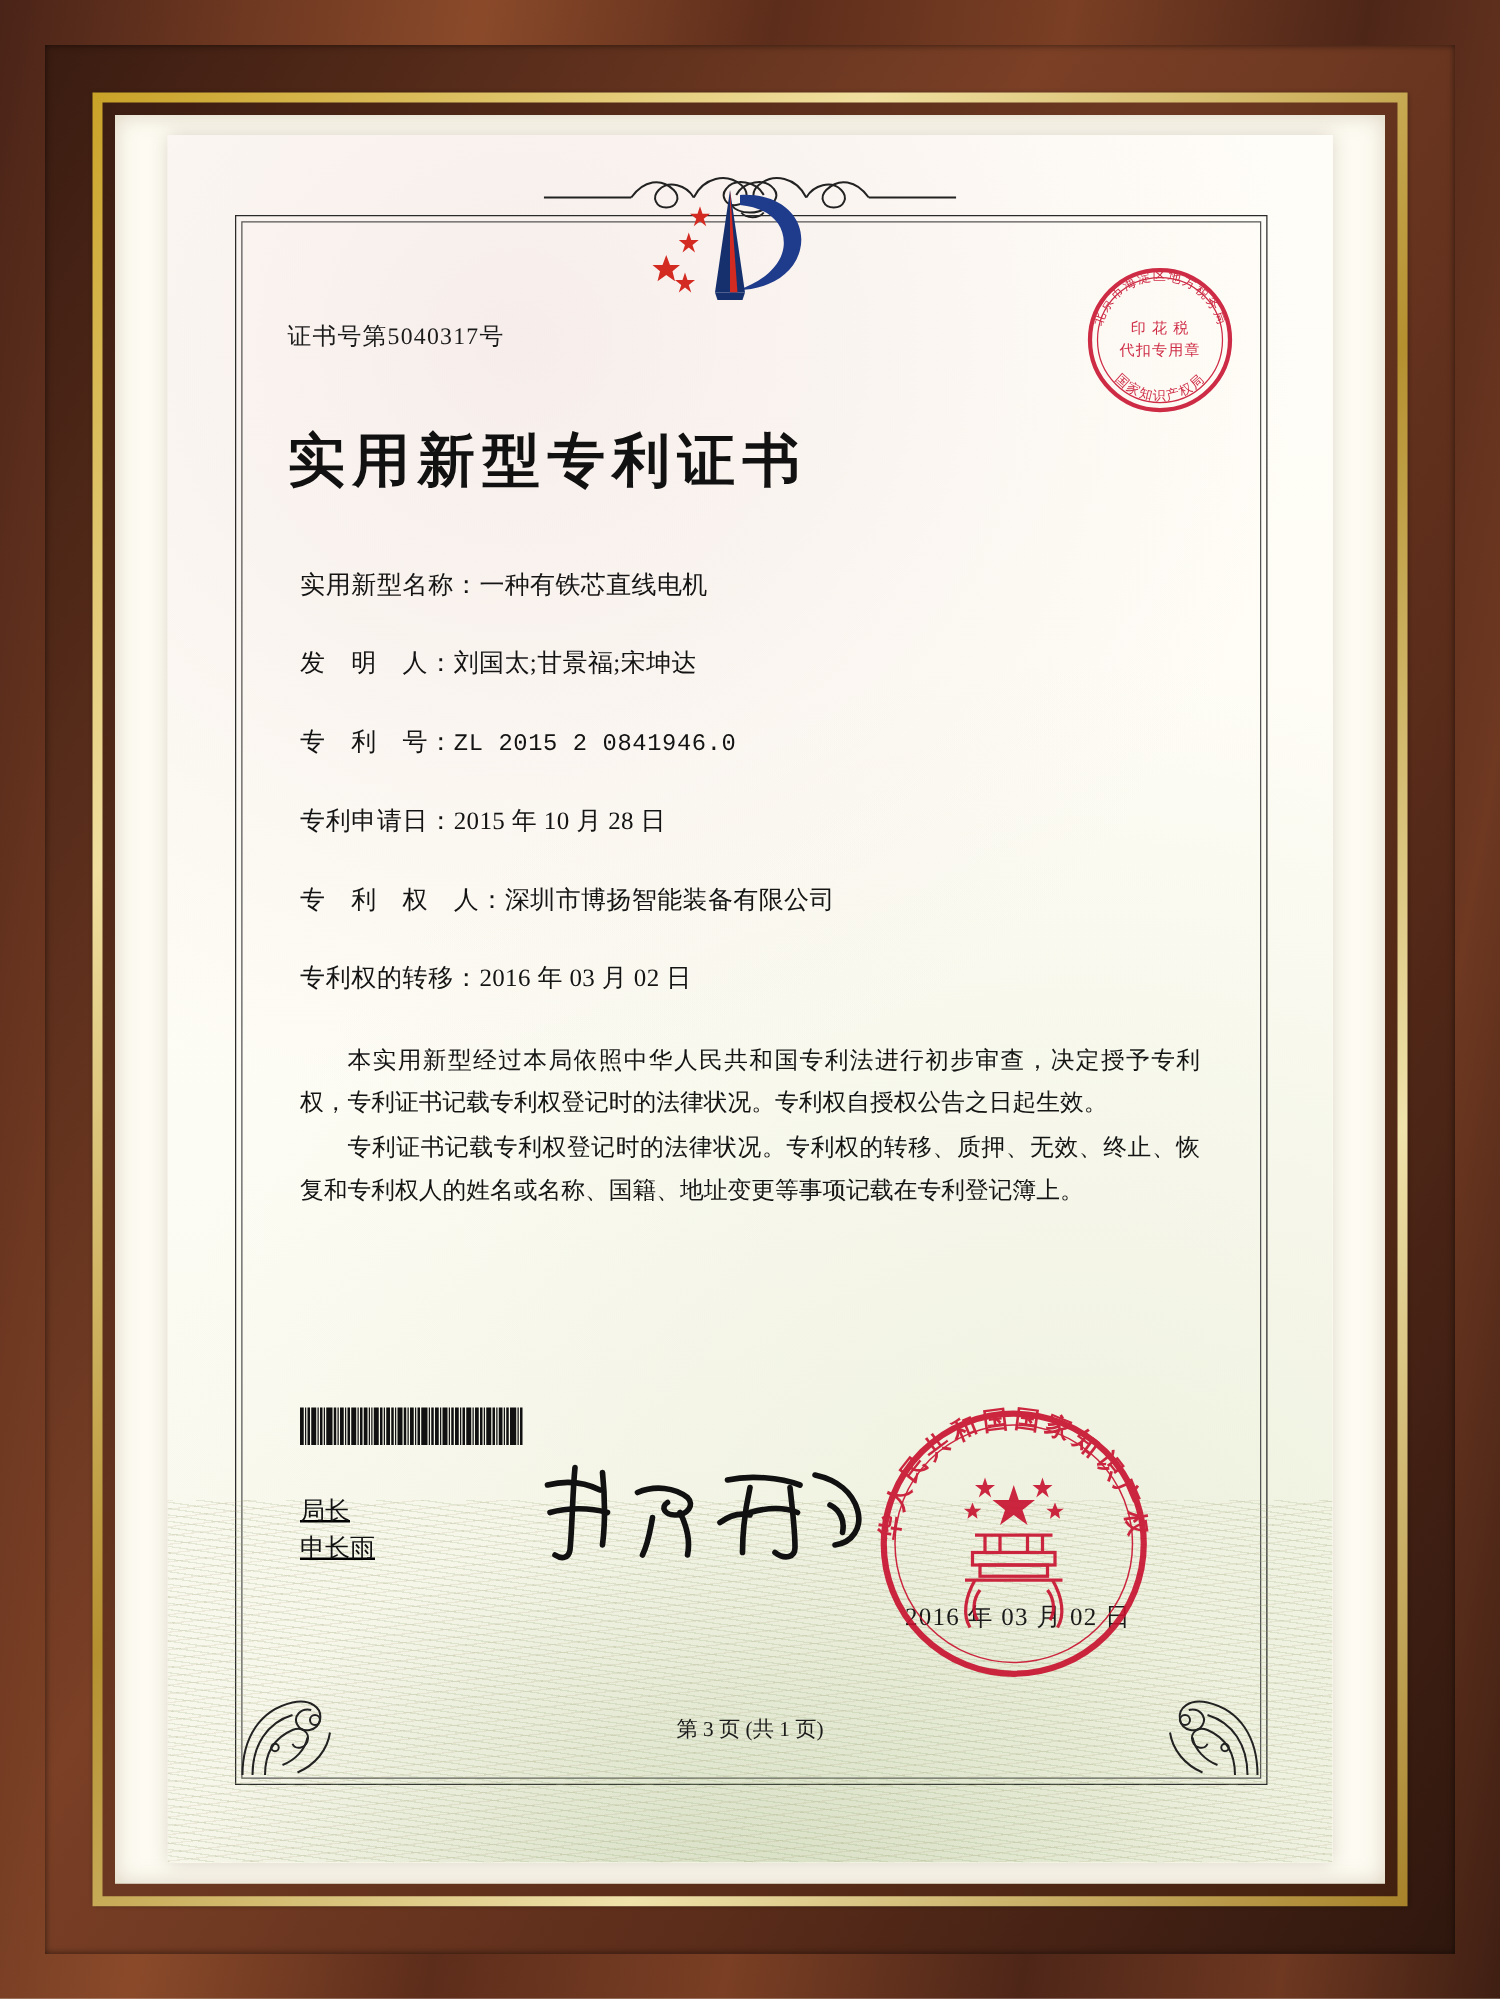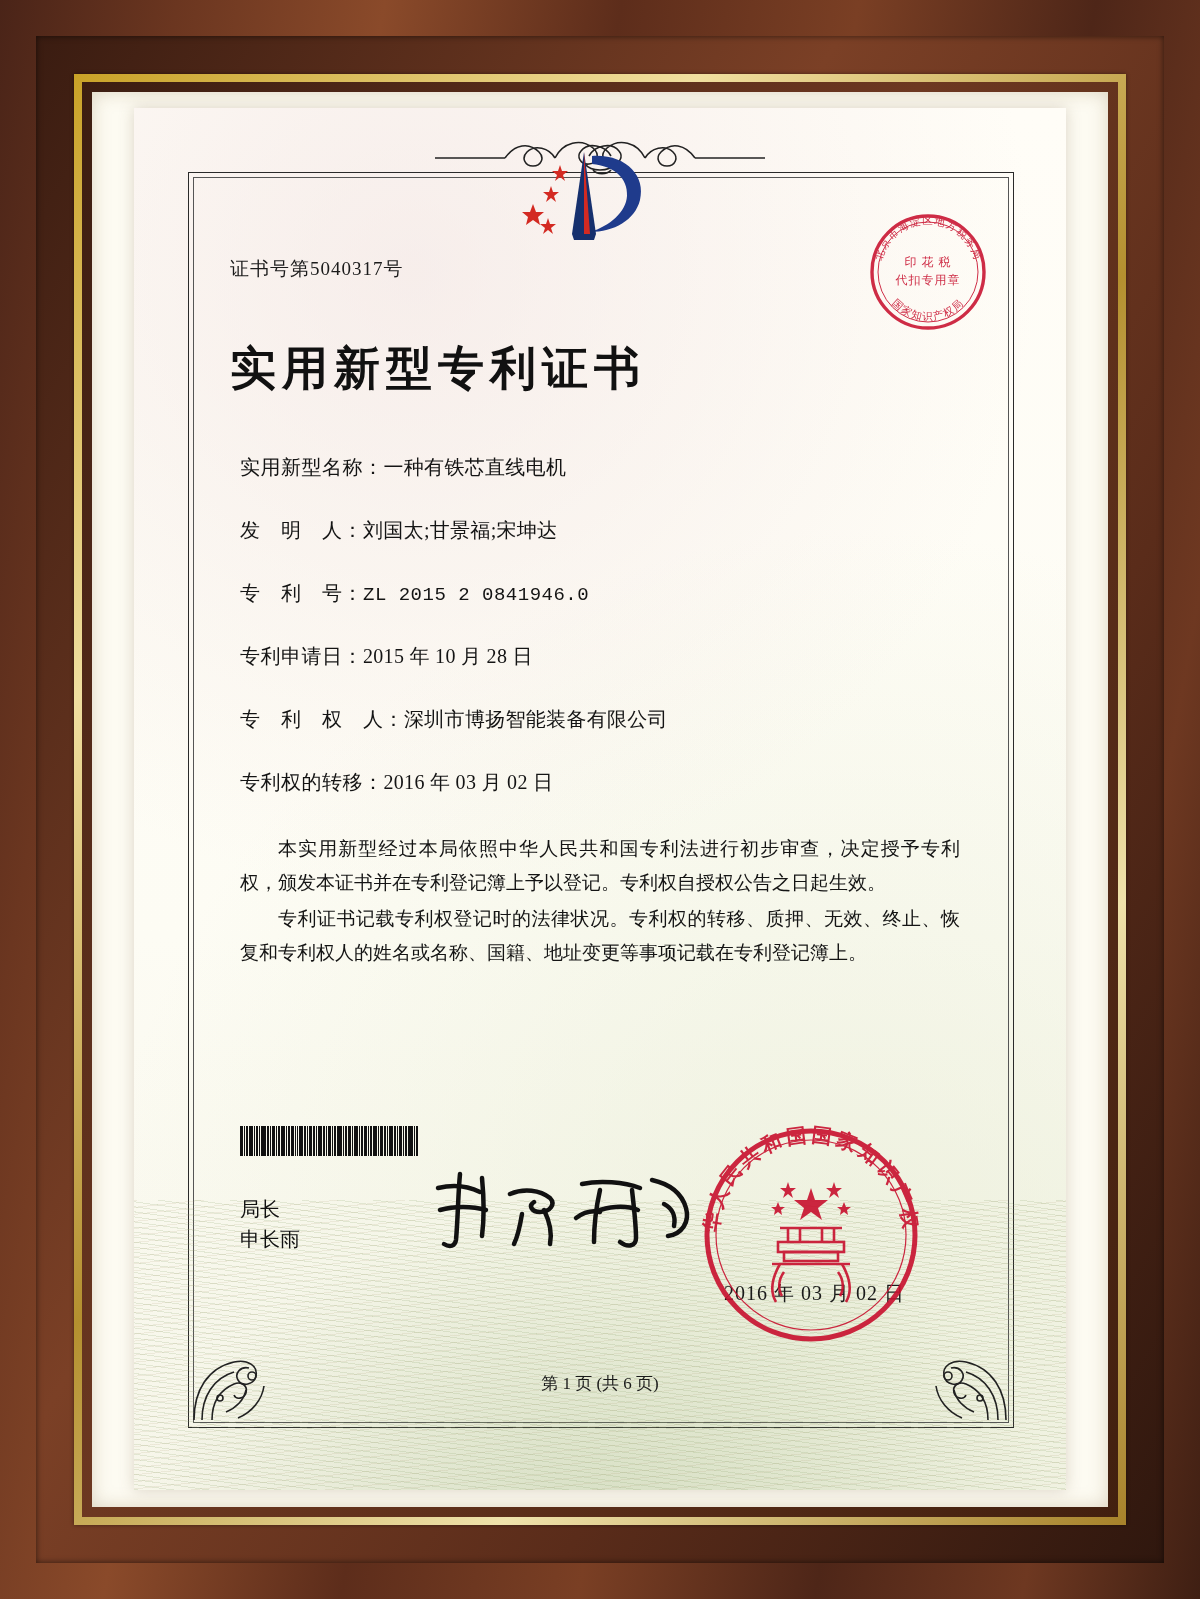--- a/index.html
+++ b/index.html
@@ -210,20 +210,21 @@
     height: 100%;
     margin-right: 1px;
   }
 
   
   .sig-block {
     position: absolute;
     left: 106px;
     top: 1086px;
     z-index: 6;
+    text-decoration: underline;
   }
   .sig-label {
     font-size: 20px;
     line-height: 30px;
     color: #111;
   }
   .signature {
     position: absolute;
     left: 290px;
     top: 1056px;
@@ -367,21 +368,21 @@
       </div>
       <div class="field-row">
         <span class="field-label">专　利　权　人：</span><span class="field-value">深圳市博扬智能装备有限公司</span>
       </div>
       <div class="field-row">
         <span class="field-label">专利权的转移：</span><span class="field-value">2016 年 03 月 02 日</span>
       </div>
     </div>
 
     <div class="paragraphs">
-      <div class="para">本实用新型经过本局依照中华人民共和国专利法进行初步审查，决定授予专利权，颁发本证书并在专利登记簿上予以登记。专利权自授权公告之日起生效。</div>
+      <div class="para">本实用新型经过本局依照中华人民共和国专利法进行初步审查，决定授予专利权，专利证书记载专利权登记时的法律状况。专利权自授权公告之日起生效。</div>
       <div class="para">专利证书记载专利权登记时的法律状况。专利权的转移、质押、无效、终止、恢复和专利权人的姓名或名称、国籍、地址变更等事项记载在专利登记簿上。</div>
     </div>
 
   </div>
 
   <div class="barcode">
     <i style="width:3px"></i>
       <i style="width:1px"></i>
       <i style="width:2px"></i>
       <i style="width:4px"></i>
@@ -489,15 +490,15 @@
       <polygon points="119,72 123,84 136,84 126,92 130,104 119,96 108,104 112,92 102,84 115,84"></polygon>
       <polygon points="96,66 98,72 104,72 99,76 101,82 96,78 91,82 93,76 88,72 94,72"></polygon>
       <polygon points="142,66 144,72 150,72 145,76 147,82 142,78 137,82 139,76 134,72 140,72"></polygon>
       <polygon points="86,86 88,91 93,91 89,94 90,99 86,96 82,99 83,94 79,91 84,91"></polygon>
       <polygon points="152,86 154,91 159,91 155,94 156,99 152,96 148,99 149,94 145,91 150,91"></polygon>
     </g>
   </svg>
 
   <div class="seal-date">2016 年 03 月 02 日</div>
 
-  <div class="page-foot">第 1 页 (共 6 页)</div>
+  <div class="page-foot">第 3 页 (共 1 页)</div>
 
 </div>
 
 </body></html>

